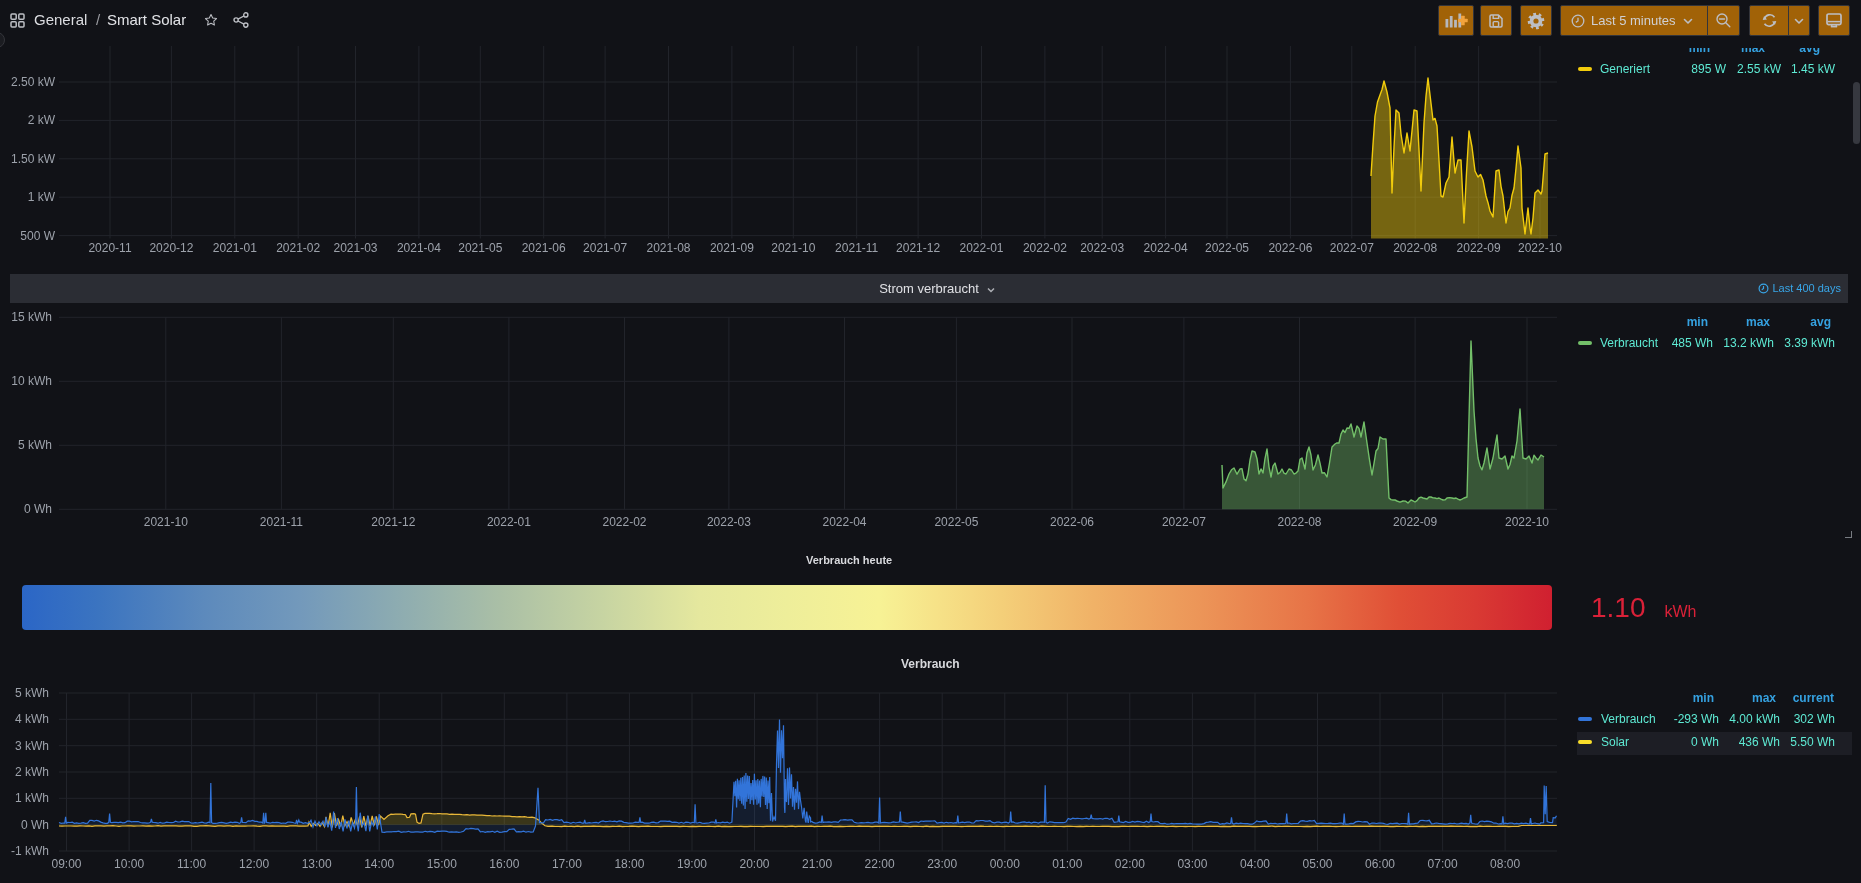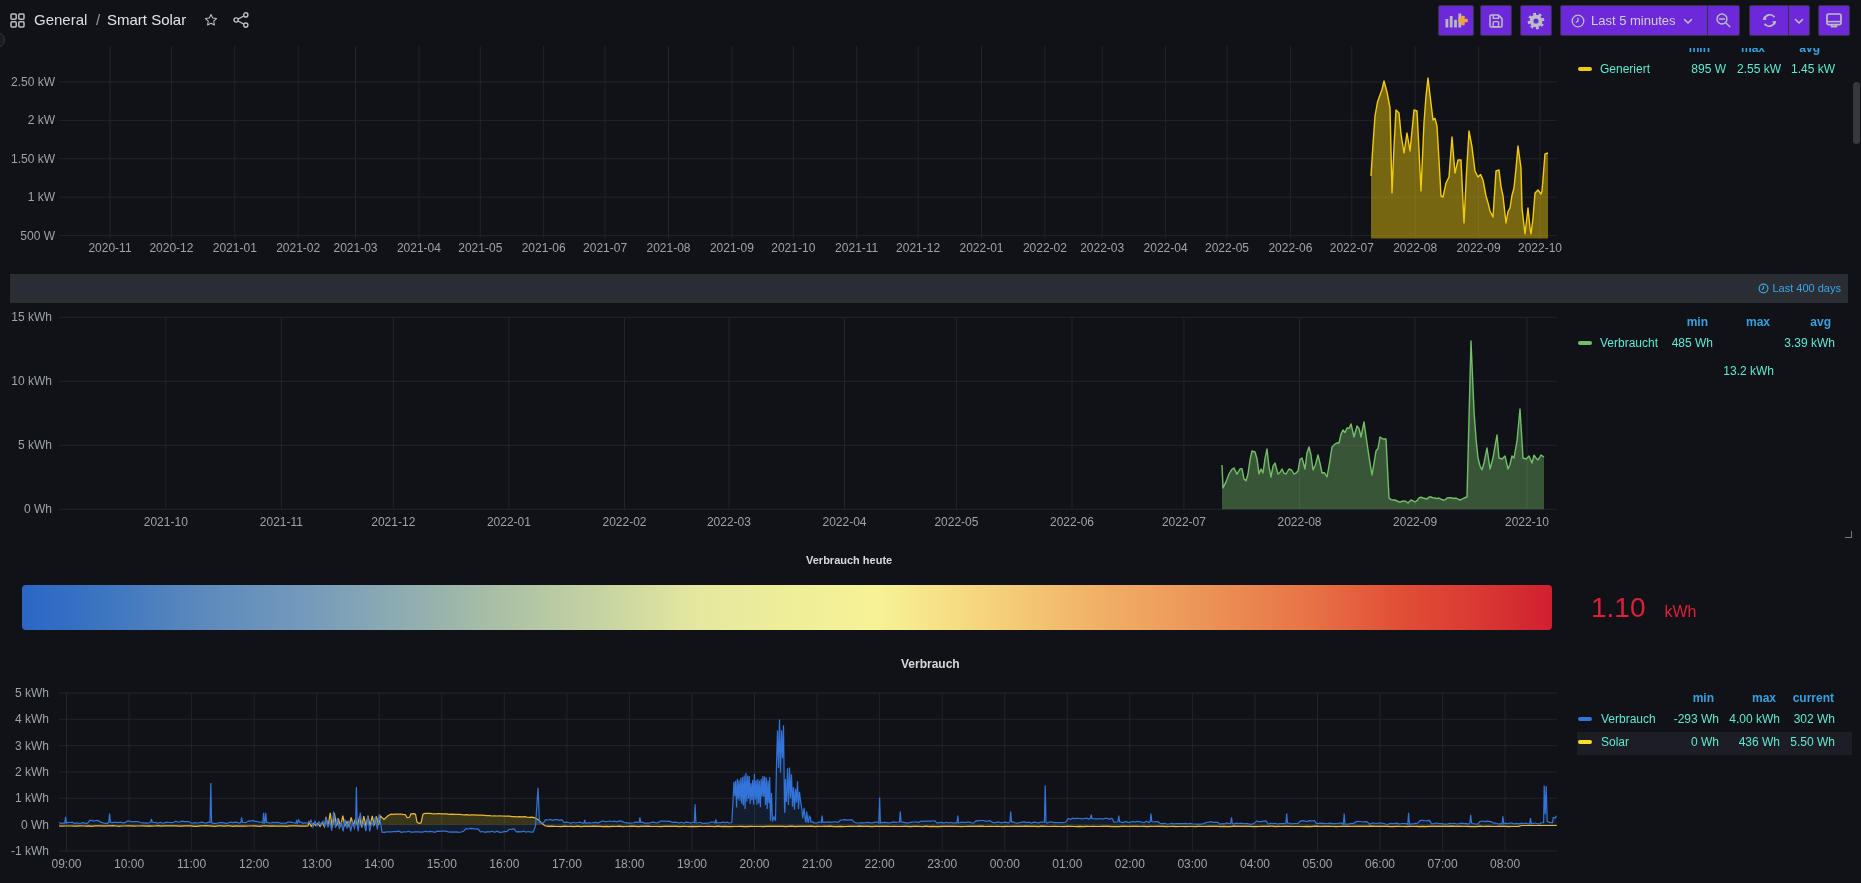--- a/index.html
+++ b/index.html
@@ -1,21 +1,21 @@
 <!DOCTYPE html>
 <html><head><meta charset="utf-8"><style>
 *{margin:0;padding:0;box-sizing:border-box}
 html,body{width:1861px;height:883px;background:#111217;overflow:hidden;
 font-family:"Liberation Sans",sans-serif;color:#ccccdc;position:relative}
 .abs{position:absolute}
 .hdr{font-size:12px;font-weight:bold;color:#35a1e0}
 .lg{font-size:12px;color:#5eead4;white-space:nowrap}
 .sw{width:14px;height:4px;border-radius:2px;position:absolute}
 .btn{position:absolute;top:5px;height:31px;border:1px solid #33343a;
-border-radius:2px;background:#6d28d9;display:flex;align-items:center;
+border-radius:2px;background:#a16207;display:flex;align-items:center;
 justify-content:center}
 svg.ic{display:block}
 </style></head><body>
 <svg class="abs ic" style="left:10px;top:13px" width="15" height="15" viewBox="0 0 15 15">
 <g fill="none" stroke="#bcbec4" stroke-width="1.5">
 <rect x="1" y="1" width="5.2" height="5.2" rx="1"></rect>
 <rect x="8.8" y="1" width="5.2" height="5.2" rx="1"></rect>
 <rect x="1" y="8.8" width="5.2" height="5.2" rx="1"></rect>
 <rect x="8.8" y="8.8" width="5.2" height="5.2" rx="1"></rect>
 </g>
@@ -263,20 +263,23 @@
 <text x="1317.5" y="868.0" text-anchor="middle" font-size="12" fill="#9da2ab">05:00</text>
 <text x="1380.0" y="868.0" text-anchor="middle" font-size="12" fill="#9da2ab">06:00</text>
 <text x="1442.6" y="868.0" text-anchor="middle" font-size="12" fill="#9da2ab">07:00</text>
 <text x="1505.1" y="868.0" text-anchor="middle" font-size="12" fill="#9da2ab">08:00</text>
 <path d="M59.0 826.0 L62.0 826.1 L65.0 826.0 L68.0 826.0 L71.0 826.0 L74.0 826.1 L77.0 826.2 L80.0 825.9 L83.0 826.0 L86.0 826.2 L89.0 825.8 L92.0 826.3 L95.0 825.9 L98.0 825.9 L101.0 825.8 L104.0 826.1 L107.0 825.9 L110.0 825.8 L113.0 825.7 L116.0 826.0 L119.0 826.3 L122.0 826.0 L125.0 826.0 L128.0 825.8 L131.0 825.8 L134.0 826.1 L137.0 826.0 L140.0 826.0 L143.0 825.9 L146.0 826.1 L149.0 825.9 L152.0 826.2 L155.0 826.0 L158.0 825.7 L161.0 826.1 L164.0 825.9 L167.0 825.9 L170.0 825.8 L173.0 825.8 L176.0 825.8 L179.0 826.1 L182.0 826.1 L185.0 825.9 L188.0 825.9 L191.0 825.8 L194.0 826.3 L197.0 826.3 L200.0 825.9 L203.0 825.8 L206.0 825.7 L209.0 825.9 L212.0 826.1 L215.0 826.3 L218.0 825.9 L221.0 825.8 L224.0 826.1 L227.0 825.9 L230.0 825.8 L233.0 826.3 L236.0 825.8 L239.0 826.1 L242.0 826.1 L245.0 826.2 L248.0 826.0 L251.0 826.0 L254.0 825.8 L257.0 826.2 L260.0 826.3 L263.0 825.8 L266.0 825.9 L269.0 826.2 L272.0 825.8 L275.0 826.2 L278.0 826.0 L281.0 826.2 L284.0 826.2 L287.0 826.3 L290.0 825.8 L293.0 825.8 L296.0 825.9 L299.0 826.2 L302.0 826.1 L305.0 826.1 L308.0 826.0 L309.0 822.0 L311.2 826.3 L313.4 823.3 L315.6 825.5 L317.8 823.5 L320.0 826.4 L322.2 822.5 L324.4 826.6 L326.0 816.8 L328.1 826.4 L330.2 812.9 L332.3 827.5 L334.4 813.1 L336.5 826.0 L338.6 819.5 L340.7 826.4 L342.8 815.7 L344.9 825.7 L347.0 821.6 L349.1 826.3 L351.2 817.5 L353.3 825.1 L355.4 819.4 L357.5 825.5 L359.6 816.5 L361.7 827.3 L363.8 816.2 L365.9 826.2 L368.0 815.8 L370.1 825.8 L372.2 816.0 L374.3 825.3 L376.4 816.3 L378.5 825.1 L380.6 816.1 L384.0 819.4 L388.0 815.7 L391.0 814.2 L393.0 814.3 L395.5 814.2 L398.0 814.1 L400.5 814.0 L403.0 814.4 L405.5 814.7 L407.0 817.6 L409.5 817.3 L411.0 813.9 L414.0 813.6 L415.5 814.2 L417.0 822.1 L419.0 823.4 L421.0 822.9 L423.0 814.2 L425.0 813.4 L427.0 813.4 L429.5 813.3 L432.0 813.7 L434.5 813.8 L437.0 813.7 L439.5 813.5 L442.0 813.9 L444.5 813.8 L447.0 813.9 L449.5 814.3 L452.0 814.1 L454.5 814.4 L457.0 814.3 L459.5 814.4 L462.0 814.7 L464.5 814.9 L467.0 814.6 L469.5 815.1 L472.0 814.8 L474.5 814.9 L477.0 815.1 L479.5 815.0 L482.0 815.1 L484.5 815.3 L487.0 815.6 L489.5 815.5 L492.0 816.0 L494.5 815.8 L497.0 816.0 L499.5 815.9 L502.0 816.0 L504.5 816.2 L507.0 816.1 L509.5 816.2 L512.0 816.7 L514.5 816.7 L517.0 816.9 L519.5 816.6 L522.0 816.8 L524.5 816.7 L527.0 817.2 L529.5 817.4 L532.0 817.1 L535.0 817.9 L539.0 820.2 L542.0 823.4 L545.0 825.8 L548.0 826.3 L552.0 826.2 L555.2 826.5 L558.4 826.5 L561.6 826.6 L564.8 826.2 L568.0 826.5 L571.2 826.4 L574.4 826.6 L577.6 826.2 L580.8 826.6 L584.0 826.4 L587.2 826.3 L590.4 826.3 L593.6 826.2 L596.8 826.4 L600.0 826.3 L603.2 826.6 L606.4 826.4 L609.6 826.6 L612.8 826.4 L616.0 826.5 L619.2 826.2 L622.4 826.6 L625.6 826.5 L628.8 826.4 L632.0 826.2 L635.2 826.3 L638.4 826.6 L641.6 826.3 L644.8 826.4 L648.0 826.2 L651.2 826.5 L654.4 826.5 L657.6 826.5 L660.8 826.6 L664.0 826.3 L667.2 826.4 L670.4 826.3 L673.6 826.4 L676.8 826.4 L680.0 826.6 L683.2 826.3 L686.4 826.5 L689.6 826.6 L692.8 826.4 L696.0 826.6 L699.2 826.3 L702.4 826.5 L705.6 826.5 L708.8 826.3 L712.0 826.5 L715.2 826.6 L718.4 826.2 L721.6 826.6 L724.8 826.3 L728.0 826.6 L731.2 826.6 L734.4 826.5 L737.6 826.5 L740.8 826.3 L744.0 826.6 L747.2 826.6 L750.4 826.3 L753.6 826.5 L756.8 826.5 L760.0 826.5 L763.2 826.6 L766.4 826.3 L769.6 826.4 L772.8 826.3 L776.0 826.4 L779.2 826.3 L782.4 826.4 L785.6 826.6 L788.8 826.4 L792.0 826.2 L795.2 826.6 L798.4 826.3 L801.6 826.3 L804.8 826.4 L808.0 826.4 L811.2 826.2 L814.4 826.6 L817.6 826.4 L820.8 826.5 L824.0 826.3 L827.2 826.4 L830.4 826.2 L833.6 826.6 L836.8 826.6 L840.0 826.4 L843.2 826.6 L846.4 826.5 L849.6 826.4 L852.8 826.4 L856.0 826.5 L859.2 826.2 L862.4 826.4 L865.6 826.4 L868.8 826.4 L872.0 826.6 L875.2 826.3 L878.4 826.3 L881.6 826.3 L884.8 826.3 L888.0 826.3 L891.2 826.5 L894.4 826.4 L897.6 826.5 L900.8 826.5 L904.0 826.4 L907.2 826.4 L910.4 826.6 L913.6 826.4 L916.8 826.3 L920.0 826.5 L923.2 826.6 L926.4 826.2 L929.6 826.6 L932.8 826.3 L936.0 826.6 L939.2 826.6 L942.4 826.3 L945.6 826.3 L948.8 826.4 L952.0 826.4 L955.2 826.4 L958.4 826.5 L961.6 826.6 L964.8 826.5 L968.0 826.3 L971.2 826.3 L974.4 826.3 L977.6 826.3 L980.8 826.2 L984.0 826.4 L987.2 826.5 L990.4 826.4 L993.6 826.5 L996.8 826.3 L1000.0 826.5 L1003.2 826.6 L1006.4 826.3 L1009.6 826.5 L1012.8 826.3 L1016.0 826.4 L1019.2 826.3 L1022.4 826.3 L1025.6 826.2 L1028.8 826.3 L1032.0 826.4 L1035.2 826.4 L1038.4 826.6 L1041.6 826.2 L1044.8 826.3 L1048.0 826.5 L1051.2 826.5 L1054.4 826.3 L1057.6 826.5 L1060.8 826.5 L1064.0 826.6 L1067.2 826.3 L1070.4 826.4 L1073.6 826.5 L1076.8 826.6 L1080.0 826.4 L1083.2 826.6 L1086.4 826.3 L1089.6 826.5 L1092.8 826.4 L1096.0 826.5 L1099.2 826.5 L1102.4 826.3 L1105.6 826.3 L1108.8 826.4 L1112.0 826.6 L1115.2 826.6 L1118.4 826.6 L1121.6 826.4 L1124.8 826.3 L1128.0 826.5 L1131.2 826.3 L1134.4 826.4 L1137.6 826.4 L1140.8 826.5 L1144.0 826.3 L1147.2 826.6 L1150.4 826.4 L1153.6 826.5 L1156.8 826.3 L1160.0 826.4 L1163.2 826.3 L1166.4 826.6 L1169.6 826.5 L1172.8 826.4 L1176.0 826.6 L1179.2 826.5 L1182.4 826.5 L1185.6 826.6 L1188.8 826.5 L1192.0 826.5 L1195.2 826.6 L1198.4 826.3 L1201.6 826.5 L1204.8 826.5 L1208.0 826.3 L1211.2 826.4 L1214.4 826.3 L1217.6 826.3 L1220.8 826.6 L1224.0 826.3 L1227.2 826.6 L1230.4 826.6 L1233.6 826.2 L1236.8 826.3 L1240.0 826.4 L1243.2 826.4 L1246.4 826.3 L1249.6 826.4 L1252.8 826.6 L1256.0 826.6 L1259.2 826.5 L1262.4 826.3 L1265.6 826.4 L1268.8 826.3 L1272.0 826.2 L1275.2 826.6 L1278.4 826.3 L1281.6 826.5 L1284.8 826.4 L1288.0 826.4 L1291.2 826.5 L1294.4 826.5 L1297.6 826.5 L1300.8 826.5 L1304.0 826.6 L1307.2 826.4 L1310.4 826.6 L1313.6 826.4 L1316.8 826.2 L1320.0 826.5 L1323.2 826.3 L1326.4 826.3 L1329.6 826.3 L1332.8 826.5 L1336.0 826.6 L1339.2 826.5 L1342.4 826.4 L1345.6 826.3 L1348.8 826.3 L1352.0 826.5 L1355.2 826.3 L1358.4 826.4 L1361.6 826.3 L1364.8 826.3 L1368.0 826.4 L1371.2 826.2 L1374.4 826.4 L1377.6 826.4 L1380.8 826.4 L1384.0 826.3 L1387.2 826.4 L1390.4 826.6 L1393.6 826.6 L1396.8 826.4 L1400.0 826.5 L1403.2 826.5 L1406.4 826.6 L1409.6 826.4 L1412.8 826.5 L1416.0 826.4 L1419.2 826.6 L1422.4 826.3 L1425.6 826.6 L1428.8 826.3 L1432.0 826.3 L1435.2 826.4 L1438.4 826.4 L1441.6 826.4 L1444.8 826.4 L1448.0 826.3 L1451.2 826.2 L1454.4 826.4 L1457.6 826.3 L1460.8 826.3 L1464.0 826.5 L1467.2 826.4 L1470.4 826.6 L1473.6 826.6 L1476.8 826.6 L1480.0 826.2 L1483.2 826.5 L1486.4 826.3 L1489.6 826.4 L1492.8 826.5 L1496.0 826.5 L1499.2 826.4 L1502.4 826.4 L1505.6 826.4 L1508.8 826.6 L1512.0 826.5 L1515.2 826.5 L1518.4 826.4 L1521.6 825.5 L1524.8 825.5 L1528.0 825.5 L1531.2 825.5 L1534.4 825.5 L1537.6 825.5 L1540.8 825.5 L1544.0 825.5 L1547.2 825.5 L1550.4 825.5 L1553.6 825.5 L1556.8 825.5 L1556.8 824.7 L59.0 824.7 Z" fill="#FADE2A" fill-opacity="0.18"></path>
 <path d="M59.0 822.5 L61.2 823.4 L63.4 823.0 L64.8 823.1 L65.6 816.8 L66.4 823.1 L67.8 822.4 L70.0 822.5 L72.2 822.2 L74.4 823.3 L76.6 822.8 L78.8 823.3 L81.0 823.1 L83.2 822.7 L85.4 823.3 L87.6 823.1 L89.8 820.4 L92.0 820.4 L94.2 821.0 L96.4 820.3 L98.6 820.9 L100.8 822.1 L103.0 822.9 L105.2 823.3 L107.4 823.3 L108.8 822.3 L109.6 813.6 L110.4 822.3 L111.8 822.6 L114.0 822.3 L116.2 822.4 L118.4 822.7 L120.6 822.1 L122.8 822.9 L125.0 822.7 L127.2 821.2 L129.4 821.2 L131.6 821.8 L133.8 821.5 L136.0 821.6 L138.2 821.5 L140.4 822.5 L142.6 822.9 L144.8 822.9 L147.0 823.1 L149.2 823.0 L150.6 822.2 L151.4 818.9 L152.2 822.2 L153.6 822.5 L155.8 822.6 L158.0 823.2 L160.2 822.4 L162.4 823.2 L164.6 822.9 L166.8 822.1 L169.0 822.5 L171.2 822.7 L173.4 822.5 L175.6 821.2 L177.8 822.0 L180.0 821.8 L182.2 821.1 L184.4 821.7 L186.6 821.7 L188.8 821.6 L191.0 823.0 L193.2 823.1 L195.4 822.6 L197.6 823.0 L199.8 822.6 L202.0 822.2 L204.2 822.9 L206.4 823.1 L208.6 822.1 L210.0 822.7 L210.8 783.1 L211.6 822.7 L213.0 823.3 L215.2 823.3 L217.4 823.2 L219.6 822.6 L221.8 822.3 L224.0 822.8 L226.2 823.3 L228.4 822.9 L230.6 822.1 L232.8 822.7 L235.0 822.1 L237.2 822.3 L239.4 823.4 L240.8 822.4 L241.6 817.3 L242.4 822.4 L243.8 822.5 L246.0 822.7 L248.2 820.9 L250.4 821.1 L252.6 820.5 L254.8 821.3 L257.0 821.4 L259.2 822.2 L261.4 822.2 L262.8 823.0 L263.6 812.9 L264.4 823.0 L265.0 822.5 L265.8 812.9 L266.6 822.5 L268.0 822.6 L270.2 823.2 L272.4 822.4 L274.6 822.7 L276.8 822.4 L279.0 822.7 L281.2 823.4 L283.4 823.0 L285.6 823.4 L287.8 822.2 L290.0 822.2 L292.2 822.3 L294.4 823.0 L295.8 823.3 L296.6 820.0 L297.4 823.3 L298.0 822.2 L298.8 820.0 L299.6 822.2 L301.0 822.1 L303.2 823.3 L305.4 822.7 L307.6 823.3 L309.8 822.4 L311.0 820.2 L313.0 827.0 L315.0 821.1 L317.0 825.9 L319.0 821.8 L321.0 825.0 L323.0 821.3 L325.0 826.8 L326.0 817.0 L327.9 827.4 L329.8 821.0 L331.7 830.7 L333.6 811.6 L335.5 828.0 L337.4 818.2 L339.3 829.0 L341.2 821.9 L343.1 831.4 L345.0 819.4 L346.9 828.5 L348.8 820.7 L350.7 831.4 L352.6 822.5 L354.5 828.1 L355.6 822.1 L356.4 787.0 L357.2 824.7 L358.3 831.3 L360.2 812.7 L362.1 826.3 L364.0 822.5 L365.9 831.2 L367.8 815.5 L369.7 831.4 L371.6 821.8 L373.5 825.7 L375.4 816.6 L377.3 829.4 L379.2 814.1 L381.1 826.7 L382.0 832.2 L384.4 832.3 L386.8 831.9 L389.2 831.9 L391.6 831.9 L394.0 831.5 L396.4 831.6 L398.8 831.2 L401.2 832.3 L403.6 831.9 L406.0 832.0 L408.4 831.3 L410.8 832.1 L413.2 832.2 L415.6 831.9 L418.0 831.9 L420.4 832.1 L422.8 832.1 L425.2 831.3 L427.6 831.9 L430.0 831.3 L432.4 831.7 L434.8 832.4 L437.2 831.2 L439.6 831.4 L442.0 831.2 L444.4 831.2 L446.8 831.4 L449.2 832.2 L451.6 831.8 L454.0 832.2 L456.4 831.9 L458.8 832.4 L461.2 832.0 L463.6 831.2 L466.0 828.6 L468.4 829.0 L470.8 828.4 L473.2 828.7 L475.6 829.1 L478.0 828.8 L480.4 831.8 L482.8 831.5 L485.2 832.4 L487.6 831.7 L490.0 831.8 L492.4 831.3 L494.8 832.3 L497.2 831.2 L499.6 832.4 L502.0 832.2 L504.4 831.7 L506.8 831.6 L509.2 829.3 L511.6 829.2 L514.0 828.8 L516.4 831.9 L518.8 831.7 L521.2 831.8 L523.6 831.2 L526.0 832.2 L528.4 831.5 L530.8 832.2 L533.2 831.9 L535.5 826.0 L538.0 787.8 L539.5 822.6 L541.0 822.5 L543.3 823.0 L545.6 819.7 L547.9 820.0 L550.2 819.4 L552.5 820.3 L554.8 819.5 L557.1 819.6 L559.4 820.3 L561.7 819.7 L564.0 822.6 L566.3 822.1 L568.6 822.5 L570.9 823.4 L573.2 822.3 L575.5 823.0 L577.8 822.5 L580.1 822.1 L582.4 823.2 L583.9 823.2 L584.7 820.0 L585.5 823.2 L587.0 823.2 L589.3 822.7 L591.6 823.0 L593.9 822.6 L596.2 822.4 L598.5 823.1 L600.8 821.5 L603.1 820.9 L605.4 821.7 L607.7 821.5 L610.0 821.0 L612.3 821.5 L614.6 821.2 L616.9 821.8 L619.2 820.9 L621.5 821.2 L623.8 822.3 L626.1 822.6 L628.4 823.2 L630.7 823.2 L633.0 823.0 L635.3 822.2 L637.6 822.3 L639.1 822.3 L639.9 817.3 L640.7 822.3 L642.2 822.2 L644.5 823.1 L646.8 823.1 L649.1 823.2 L651.4 822.4 L653.7 822.2 L656.0 822.8 L658.3 822.6 L660.6 821.1 L662.9 821.0 L665.2 821.1 L667.5 821.3 L669.8 821.1 L672.1 822.3 L674.4 822.2 L676.7 822.3 L679.0 823.0 L681.3 822.3 L683.6 823.2 L685.9 822.2 L688.2 822.3 L690.5 823.1 L692.8 822.3 L694.3 822.8 L695.1 804.2 L695.9 822.8 L697.4 823.0 L699.7 822.3 L702.0 823.1 L704.3 823.4 L706.6 823.1 L708.9 823.0 L711.2 822.2 L713.5 822.1 L715.0 823.0 L715.8 819.4 L716.6 823.0 L718.1 822.5 L720.4 822.9 L722.7 822.1 L725.0 822.7 L727.3 822.1 L729.6 823.2 L731.9 822.1 L734.0 781.8 L734.9 796.2 L735.7 780.7 L736.6 807.5 L737.4 778.7 L738.3 799.3 L739.1 780.2 L740.0 800.9 L740.8 777.8 L741.7 803.8 L742.5 777.1 L743.4 805.5 L744.2 775.5 L745.1 808.9 L745.9 772.9 L746.8 801.8 L747.6 775.4 L748.5 799.1 L749.3 775.9 L750.2 804.1 L751.0 783.1 L751.9 800.2 L752.7 780.0 L753.6 804.8 L754.4 773.8 L755.3 799.4 L756.1 780.3 L757.0 804.8 L757.8 779.0 L758.7 803.6 L759.5 780.4 L760.4 807.2 L761.2 778.9 L762.1 796.5 L762.9 775.9 L763.8 797.0 L764.6 776.6 L765.5 804.9 L766.3 777.4 L767.2 808.9 L768.0 780.5 L768.9 803.2 L769.7 777.0 L770.5 820.8 L771.5 793.1 L772.5 821.5 L774.0 816.8 L775.5 820.8 L776.5 763.5 L777.5 730.5 L778.5 768.0 L779.5 719.4 L780.5 772.8 L781.5 730.3 L782.5 758.3 L783.5 725.2 L784.5 807.5 L784.9 812.9 L785.5 779.0 L785.6 793.1 L786.5 802.1 L787.5 768.3 L788.5 804.9 L789.5 767.4 L790.5 798.4 L791.5 774.2 L792.5 806.7 L793.5 787.0 L794.5 809.8 L795.5 788.9 L796.5 802.7 L797.5 781.4 L798.5 809.1 L799.5 791.8 L800.5 800.3 L801.5 806.8 L802.8 818.4 L804.1 807.9 L805.4 820.8 L806.0 822.6 L806.7 811.5 L808.0 822.0 L808.3 822.9 L809.3 816.1 L810.6 818.0 L810.6 821.9 L811.9 821.4 L812.9 822.4 L815.2 823.1 L817.5 822.8 L819.8 822.0 L821.3 822.5 L822.1 815.5 L822.9 822.5 L824.4 822.1 L826.7 822.2 L829.0 821.8 L831.3 822.3 L833.6 821.9 L835.9 821.9 L838.2 822.3 L840.5 820.0 L842.8 819.9 L845.1 819.7 L847.4 820.2 L849.7 819.8 L852.0 819.9 L854.3 822.3 L856.6 822.8 L858.9 823.0 L861.2 822.7 L863.5 822.8 L865.8 822.7 L868.1 822.4 L870.4 822.9 L872.7 822.8 L875.0 822.2 L877.3 822.2 L878.8 823.0 L879.6 797.6 L880.4 823.0 L881.9 822.6 L884.2 822.4 L886.5 822.6 L888.8 822.8 L891.1 822.6 L893.4 821.9 L895.7 822.4 L898.0 822.2 L899.5 822.0 L900.3 811.5 L901.1 822.0 L902.6 822.1 L904.9 822.6 L907.2 823.1 L909.5 822.7 L911.8 822.1 L914.1 822.0 L916.4 821.9 L918.7 822.6 L921.0 821.0 L923.3 821.3 L925.6 821.1 L927.9 821.2 L930.2 821.1 L932.5 821.0 L934.8 820.9 L937.1 823.1 L939.4 822.6 L941.7 822.4 L944.0 823.1 L946.3 822.3 L948.6 822.9 L950.9 822.5 L953.2 823.1 L955.5 822.6 L957.0 822.8 L957.8 815.5 L958.6 822.8 L960.1 822.7 L962.4 822.1 L964.7 822.6 L967.0 822.1 L969.3 822.0 L971.6 822.8 L973.9 823.0 L976.2 820.7 L978.5 820.9 L980.8 820.5 L983.1 820.5 L985.4 821.1 L987.7 821.1 L990.0 820.6 L992.3 822.4 L994.6 822.8 L996.9 822.2 L999.2 822.1 L1001.5 822.9 L1003.8 822.3 L1006.1 822.1 L1008.4 823.0 L1009.9 822.0 L1010.7 811.5 L1011.5 822.0 L1013.0 821.9 L1015.3 823.0 L1017.6 823.1 L1019.9 822.7 L1022.2 822.2 L1024.5 821.9 L1026.8 822.6 L1029.1 822.2 L1031.4 823.0 L1033.7 822.2 L1036.0 822.3 L1038.3 823.0 L1040.6 822.1 L1042.9 822.0 L1044.4 822.3 L1045.2 785.2 L1046.0 822.3 L1047.5 823.0 L1049.8 821.8 L1052.1 822.1 L1054.4 822.7 L1056.7 822.6 L1059.0 822.6 L1061.3 822.5 L1063.6 822.7 L1065.9 822.0 L1068.2 818.4 L1070.5 819.3 L1072.8 818.2 L1075.1 818.6 L1077.4 818.3 L1079.7 818.5 L1082.0 818.9 L1084.3 818.5 L1086.6 818.2 L1088.9 819.1 L1090.4 818.4 L1091.2 814.7 L1092.0 818.4 L1093.5 818.7 L1095.8 818.8 L1098.1 818.9 L1100.4 818.5 L1102.7 819.1 L1105.0 818.3 L1107.3 818.3 L1109.6 819.3 L1111.9 818.3 L1114.2 822.3 L1116.5 822.0 L1118.0 821.8 L1118.8 815.5 L1119.6 821.8 L1121.1 822.1 L1123.4 822.6 L1125.7 821.5 L1128.0 822.4 L1130.3 822.3 L1132.6 821.5 L1134.9 822.1 L1137.2 821.4 L1139.5 821.7 L1141.8 822.2 L1144.1 822.6 L1146.4 821.3 L1148.7 822.5 L1150.2 821.6 L1151.0 813.6 L1151.8 821.6 L1153.3 822.0 L1155.6 821.6 L1157.9 821.7 L1160.2 823.5 L1162.5 823.7 L1164.8 823.3 L1167.1 824.2 L1169.4 824.0 L1171.7 823.4 L1174.0 823.9 L1176.3 823.5 L1178.6 823.7 L1180.9 823.6 L1183.2 823.7 L1185.5 823.3 L1187.8 823.9 L1190.1 823.4 L1192.4 823.9 L1194.7 824.0 L1197.0 824.1 L1199.3 824.1 L1201.6 824.1 L1203.9 823.6 L1206.2 822.4 L1208.5 822.1 L1210.8 821.6 L1213.1 822.3 L1215.4 822.4 L1217.7 822.4 L1220.0 824.3 L1222.3 823.6 L1224.6 823.9 L1226.9 823.0 L1229.2 823.6 L1230.7 823.4 L1231.5 817.3 L1232.3 823.4 L1233.8 824.1 L1236.1 823.2 L1238.4 823.7 L1240.7 823.2 L1243.0 823.5 L1245.3 823.7 L1247.6 823.7 L1249.9 824.1 L1252.2 824.2 L1254.5 823.1 L1256.8 820.9 L1259.1 821.7 L1261.4 821.7 L1263.7 821.2 L1266.0 820.8 L1268.3 824.1 L1270.6 823.3 L1272.9 823.5 L1275.2 823.3 L1277.5 824.0 L1279.8 823.6 L1282.1 823.7 L1284.4 823.7 L1285.9 823.2 L1286.7 813.6 L1287.5 823.2 L1289.0 823.0 L1291.3 823.9 L1293.6 823.5 L1295.9 823.5 L1298.2 823.3 L1300.5 821.1 L1302.8 820.6 L1305.1 821.1 L1307.4 821.3 L1309.7 820.7 L1312.0 821.0 L1314.3 820.5 L1316.6 823.7 L1318.9 823.4 L1321.2 823.1 L1323.5 823.3 L1325.8 823.5 L1328.1 823.4 L1330.4 823.1 L1332.7 823.7 L1335.0 823.6 L1337.3 823.5 L1339.6 823.1 L1341.9 823.2 L1343.4 824.2 L1344.2 813.6 L1345.0 824.2 L1346.5 824.1 L1348.8 823.9 L1351.1 823.3 L1353.4 823.6 L1355.7 821.9 L1358.0 821.3 L1360.3 821.5 L1362.6 822.0 L1364.9 821.6 L1367.2 821.8 L1369.5 824.2 L1371.8 823.0 L1374.1 823.2 L1376.4 823.5 L1378.7 823.1 L1381.0 823.0 L1383.3 823.4 L1385.6 824.0 L1387.9 824.3 L1390.2 823.3 L1392.5 823.7 L1394.8 823.4 L1397.1 823.1 L1399.4 824.1 L1401.7 823.5 L1404.0 823.5 L1406.3 823.7 L1407.8 824.2 L1408.6 812.9 L1409.4 824.2 L1410.9 823.8 L1413.2 823.9 L1415.5 823.4 L1417.8 823.2 L1420.1 820.5 L1422.4 820.3 L1424.7 820.7 L1427.0 820.9 L1429.3 820.3 L1431.6 823.8 L1433.9 823.6 L1436.2 823.0 L1438.5 823.4 L1440.8 823.6 L1443.1 823.8 L1445.4 824.1 L1447.7 823.8 L1450.0 823.3 L1452.3 823.5 L1454.6 823.3 L1456.9 824.0 L1459.2 823.6 L1461.5 823.1 L1463.8 823.7 L1466.1 823.4 L1468.4 824.1 L1469.9 823.0 L1470.7 814.7 L1471.5 823.0 L1473.0 823.5 L1475.3 824.0 L1477.6 824.1 L1479.9 821.5 L1482.2 821.0 L1484.5 821.6 L1486.8 821.2 L1489.1 821.3 L1491.4 821.8 L1493.7 823.2 L1496.0 823.0 L1498.3 824.0 L1500.6 823.6 L1502.1 823.8 L1502.9 816.3 L1503.7 823.8 L1505.2 823.1 L1507.5 823.6 L1509.8 823.1 L1512.1 823.2 L1514.4 823.9 L1516.7 823.3 L1519.0 823.8 L1521.3 823.1 L1523.6 823.6 L1525.9 823.2 L1528.2 823.9 L1529.7 823.9 L1530.5 818.1 L1531.3 823.9 L1532.8 823.5 L1535.1 823.0 L1537.4 823.7 L1539.7 824.1 L1540.8 822.9 L1543.6 822.6 L1544.2 785.5 L1545.2 814.2 L1546.2 786.0 L1547.2 821.5 L1549.5 822.3 L1552.5 822.6 L1553.2 817.6 L1555.3 817.9 L1556.5 815.7 L1556.5 824.7 L59.0 824.7 Z" fill="#3274D9" fill-opacity="0.12"></path>
 <path d="M59.0 826.0 L62.0 826.1 L65.0 826.0 L68.0 826.0 L71.0 826.0 L74.0 826.1 L77.0 826.2 L80.0 825.9 L83.0 826.0 L86.0 826.2 L89.0 825.8 L92.0 826.3 L95.0 825.9 L98.0 825.9 L101.0 825.8 L104.0 826.1 L107.0 825.9 L110.0 825.8 L113.0 825.7 L116.0 826.0 L119.0 826.3 L122.0 826.0 L125.0 826.0 L128.0 825.8 L131.0 825.8 L134.0 826.1 L137.0 826.0 L140.0 826.0 L143.0 825.9 L146.0 826.1 L149.0 825.9 L152.0 826.2 L155.0 826.0 L158.0 825.7 L161.0 826.1 L164.0 825.9 L167.0 825.9 L170.0 825.8 L173.0 825.8 L176.0 825.8 L179.0 826.1 L182.0 826.1 L185.0 825.9 L188.0 825.9 L191.0 825.8 L194.0 826.3 L197.0 826.3 L200.0 825.9 L203.0 825.8 L206.0 825.7 L209.0 825.9 L212.0 826.1 L215.0 826.3 L218.0 825.9 L221.0 825.8 L224.0 826.1 L227.0 825.9 L230.0 825.8 L233.0 826.3 L236.0 825.8 L239.0 826.1 L242.0 826.1 L245.0 826.2 L248.0 826.0 L251.0 826.0 L254.0 825.8 L257.0 826.2 L260.0 826.3 L263.0 825.8 L266.0 825.9 L269.0 826.2 L272.0 825.8 L275.0 826.2 L278.0 826.0 L281.0 826.2 L284.0 826.2 L287.0 826.3 L290.0 825.8 L293.0 825.8 L296.0 825.9 L299.0 826.2 L302.0 826.1 L305.0 826.1 L308.0 826.0 L309.0 822.0 L311.2 826.3 L313.4 823.3 L315.6 825.5 L317.8 823.5 L320.0 826.4 L322.2 822.5 L324.4 826.6 L326.0 816.8 L328.1 826.4 L330.2 812.9 L332.3 827.5 L334.4 813.1 L336.5 826.0 L338.6 819.5 L340.7 826.4 L342.8 815.7 L344.9 825.7 L347.0 821.6 L349.1 826.3 L351.2 817.5 L353.3 825.1 L355.4 819.4 L357.5 825.5 L359.6 816.5 L361.7 827.3 L363.8 816.2 L365.9 826.2 L368.0 815.8 L370.1 825.8 L372.2 816.0 L374.3 825.3 L376.4 816.3 L378.5 825.1 L380.6 816.1 L384.0 819.4 L388.0 815.7 L391.0 814.2 L393.0 814.3 L395.5 814.2 L398.0 814.1 L400.5 814.0 L403.0 814.4 L405.5 814.7 L407.0 817.6 L409.5 817.3 L411.0 813.9 L414.0 813.6 L415.5 814.2 L417.0 822.1 L419.0 823.4 L421.0 822.9 L423.0 814.2 L425.0 813.4 L427.0 813.4 L429.5 813.3 L432.0 813.7 L434.5 813.8 L437.0 813.7 L439.5 813.5 L442.0 813.9 L444.5 813.8 L447.0 813.9 L449.5 814.3 L452.0 814.1 L454.5 814.4 L457.0 814.3 L459.5 814.4 L462.0 814.7 L464.5 814.9 L467.0 814.6 L469.5 815.1 L472.0 814.8 L474.5 814.9 L477.0 815.1 L479.5 815.0 L482.0 815.1 L484.5 815.3 L487.0 815.6 L489.5 815.5 L492.0 816.0 L494.5 815.8 L497.0 816.0 L499.5 815.9 L502.0 816.0 L504.5 816.2 L507.0 816.1 L509.5 816.2 L512.0 816.7 L514.5 816.7 L517.0 816.9 L519.5 816.6 L522.0 816.8 L524.5 816.7 L527.0 817.2 L529.5 817.4 L532.0 817.1 L535.0 817.9 L539.0 820.2 L542.0 823.4 L545.0 825.8 L548.0 826.3 L552.0 826.2 L555.2 826.5 L558.4 826.5 L561.6 826.6 L564.8 826.2 L568.0 826.5 L571.2 826.4 L574.4 826.6 L577.6 826.2 L580.8 826.6 L584.0 826.4 L587.2 826.3 L590.4 826.3 L593.6 826.2 L596.8 826.4 L600.0 826.3 L603.2 826.6 L606.4 826.4 L609.6 826.6 L612.8 826.4 L616.0 826.5 L619.2 826.2 L622.4 826.6 L625.6 826.5 L628.8 826.4 L632.0 826.2 L635.2 826.3 L638.4 826.6 L641.6 826.3 L644.8 826.4 L648.0 826.2 L651.2 826.5 L654.4 826.5 L657.6 826.5 L660.8 826.6 L664.0 826.3 L667.2 826.4 L670.4 826.3 L673.6 826.4 L676.8 826.4 L680.0 826.6 L683.2 826.3 L686.4 826.5 L689.6 826.6 L692.8 826.4 L696.0 826.6 L699.2 826.3 L702.4 826.5 L705.6 826.5 L708.8 826.3 L712.0 826.5 L715.2 826.6 L718.4 826.2 L721.6 826.6 L724.8 826.3 L728.0 826.6 L731.2 826.6 L734.4 826.5 L737.6 826.5 L740.8 826.3 L744.0 826.6 L747.2 826.6 L750.4 826.3 L753.6 826.5 L756.8 826.5 L760.0 826.5 L763.2 826.6 L766.4 826.3 L769.6 826.4 L772.8 826.3 L776.0 826.4 L779.2 826.3 L782.4 826.4 L785.6 826.6 L788.8 826.4 L792.0 826.2 L795.2 826.6 L798.4 826.3 L801.6 826.3 L804.8 826.4 L808.0 826.4 L811.2 826.2 L814.4 826.6 L817.6 826.4 L820.8 826.5 L824.0 826.3 L827.2 826.4 L830.4 826.2 L833.6 826.6 L836.8 826.6 L840.0 826.4 L843.2 826.6 L846.4 826.5 L849.6 826.4 L852.8 826.4 L856.0 826.5 L859.2 826.2 L862.4 826.4 L865.6 826.4 L868.8 826.4 L872.0 826.6 L875.2 826.3 L878.4 826.3 L881.6 826.3 L884.8 826.3 L888.0 826.3 L891.2 826.5 L894.4 826.4 L897.6 826.5 L900.8 826.5 L904.0 826.4 L907.2 826.4 L910.4 826.6 L913.6 826.4 L916.8 826.3 L920.0 826.5 L923.2 826.6 L926.4 826.2 L929.6 826.6 L932.8 826.3 L936.0 826.6 L939.2 826.6 L942.4 826.3 L945.6 826.3 L948.8 826.4 L952.0 826.4 L955.2 826.4 L958.4 826.5 L961.6 826.6 L964.8 826.5 L968.0 826.3 L971.2 826.3 L974.4 826.3 L977.6 826.3 L980.8 826.2 L984.0 826.4 L987.2 826.5 L990.4 826.4 L993.6 826.5 L996.8 826.3 L1000.0 826.5 L1003.2 826.6 L1006.4 826.3 L1009.6 826.5 L1012.8 826.3 L1016.0 826.4 L1019.2 826.3 L1022.4 826.3 L1025.6 826.2 L1028.8 826.3 L1032.0 826.4 L1035.2 826.4 L1038.4 826.6 L1041.6 826.2 L1044.8 826.3 L1048.0 826.5 L1051.2 826.5 L1054.4 826.3 L1057.6 826.5 L1060.8 826.5 L1064.0 826.6 L1067.2 826.3 L1070.4 826.4 L1073.6 826.5 L1076.8 826.6 L1080.0 826.4 L1083.2 826.6 L1086.4 826.3 L1089.6 826.5 L1092.8 826.4 L1096.0 826.5 L1099.2 826.5 L1102.4 826.3 L1105.6 826.3 L1108.8 826.4 L1112.0 826.6 L1115.2 826.6 L1118.4 826.6 L1121.6 826.4 L1124.8 826.3 L1128.0 826.5 L1131.2 826.3 L1134.4 826.4 L1137.6 826.4 L1140.8 826.5 L1144.0 826.3 L1147.2 826.6 L1150.4 826.4 L1153.6 826.5 L1156.8 826.3 L1160.0 826.4 L1163.2 826.3 L1166.4 826.6 L1169.6 826.5 L1172.8 826.4 L1176.0 826.6 L1179.2 826.5 L1182.4 826.5 L1185.6 826.6 L1188.8 826.5 L1192.0 826.5 L1195.2 826.6 L1198.4 826.3 L1201.6 826.5 L1204.8 826.5 L1208.0 826.3 L1211.2 826.4 L1214.4 826.3 L1217.6 826.3 L1220.8 826.6 L1224.0 826.3 L1227.2 826.6 L1230.4 826.6 L1233.6 826.2 L1236.8 826.3 L1240.0 826.4 L1243.2 826.4 L1246.4 826.3 L1249.6 826.4 L1252.8 826.6 L1256.0 826.6 L1259.2 826.5 L1262.4 826.3 L1265.6 826.4 L1268.8 826.3 L1272.0 826.2 L1275.2 826.6 L1278.4 826.3 L1281.6 826.5 L1284.8 826.4 L1288.0 826.4 L1291.2 826.5 L1294.4 826.5 L1297.6 826.5 L1300.8 826.5 L1304.0 826.6 L1307.2 826.4 L1310.4 826.6 L1313.6 826.4 L1316.8 826.2 L1320.0 826.5 L1323.2 826.3 L1326.4 826.3 L1329.6 826.3 L1332.8 826.5 L1336.0 826.6 L1339.2 826.5 L1342.4 826.4 L1345.6 826.3 L1348.8 826.3 L1352.0 826.5 L1355.2 826.3 L1358.4 826.4 L1361.6 826.3 L1364.8 826.3 L1368.0 826.4 L1371.2 826.2 L1374.4 826.4 L1377.6 826.4 L1380.8 826.4 L1384.0 826.3 L1387.2 826.4 L1390.4 826.6 L1393.6 826.6 L1396.8 826.4 L1400.0 826.5 L1403.2 826.5 L1406.4 826.6 L1409.6 826.4 L1412.8 826.5 L1416.0 826.4 L1419.2 826.6 L1422.4 826.3 L1425.6 826.6 L1428.8 826.3 L1432.0 826.3 L1435.2 826.4 L1438.4 826.4 L1441.6 826.4 L1444.8 826.4 L1448.0 826.3 L1451.2 826.2 L1454.4 826.4 L1457.6 826.3 L1460.8 826.3 L1464.0 826.5 L1467.2 826.4 L1470.4 826.6 L1473.6 826.6 L1476.8 826.6 L1480.0 826.2 L1483.2 826.5 L1486.4 826.3 L1489.6 826.4 L1492.8 826.5 L1496.0 826.5 L1499.2 826.4 L1502.4 826.4 L1505.6 826.4 L1508.8 826.6 L1512.0 826.5 L1515.2 826.5 L1518.4 826.4 L1521.6 825.5 L1524.8 825.5 L1528.0 825.5 L1531.2 825.5 L1534.4 825.5 L1537.6 825.5 L1540.8 825.5 L1544.0 825.5 L1547.2 825.5 L1550.4 825.5 L1553.6 825.5 L1556.8 825.5" fill="none" stroke="#EAB839" stroke-width="1.2"></path>
 <path d="M59.0 822.5 L61.2 823.4 L63.4 823.0 L64.8 823.1 L65.6 816.8 L66.4 823.1 L67.8 822.4 L70.0 822.5 L72.2 822.2 L74.4 823.3 L76.6 822.8 L78.8 823.3 L81.0 823.1 L83.2 822.7 L85.4 823.3 L87.6 823.1 L89.8 820.4 L92.0 820.4 L94.2 821.0 L96.4 820.3 L98.6 820.9 L100.8 822.1 L103.0 822.9 L105.2 823.3 L107.4 823.3 L108.8 822.3 L109.6 813.6 L110.4 822.3 L111.8 822.6 L114.0 822.3 L116.2 822.4 L118.4 822.7 L120.6 822.1 L122.8 822.9 L125.0 822.7 L127.2 821.2 L129.4 821.2 L131.6 821.8 L133.8 821.5 L136.0 821.6 L138.2 821.5 L140.4 822.5 L142.6 822.9 L144.8 822.9 L147.0 823.1 L149.2 823.0 L150.6 822.2 L151.4 818.9 L152.2 822.2 L153.6 822.5 L155.8 822.6 L158.0 823.2 L160.2 822.4 L162.4 823.2 L164.6 822.9 L166.8 822.1 L169.0 822.5 L171.2 822.7 L173.4 822.5 L175.6 821.2 L177.8 822.0 L180.0 821.8 L182.2 821.1 L184.4 821.7 L186.6 821.7 L188.8 821.6 L191.0 823.0 L193.2 823.1 L195.4 822.6 L197.6 823.0 L199.8 822.6 L202.0 822.2 L204.2 822.9 L206.4 823.1 L208.6 822.1 L210.0 822.7 L210.8 783.1 L211.6 822.7 L213.0 823.3 L215.2 823.3 L217.4 823.2 L219.6 822.6 L221.8 822.3 L224.0 822.8 L226.2 823.3 L228.4 822.9 L230.6 822.1 L232.8 822.7 L235.0 822.1 L237.2 822.3 L239.4 823.4 L240.8 822.4 L241.6 817.3 L242.4 822.4 L243.8 822.5 L246.0 822.7 L248.2 820.9 L250.4 821.1 L252.6 820.5 L254.8 821.3 L257.0 821.4 L259.2 822.2 L261.4 822.2 L262.8 823.0 L263.6 812.9 L264.4 823.0 L265.0 822.5 L265.8 812.9 L266.6 822.5 L268.0 822.6 L270.2 823.2 L272.4 822.4 L274.6 822.7 L276.8 822.4 L279.0 822.7 L281.2 823.4 L283.4 823.0 L285.6 823.4 L287.8 822.2 L290.0 822.2 L292.2 822.3 L294.4 823.0 L295.8 823.3 L296.6 820.0 L297.4 823.3 L298.0 822.2 L298.8 820.0 L299.6 822.2 L301.0 822.1 L303.2 823.3 L305.4 822.7 L307.6 823.3 L309.8 822.4 L311.0 820.2 L313.0 827.0 L315.0 821.1 L317.0 825.9 L319.0 821.8 L321.0 825.0 L323.0 821.3 L325.0 826.8 L326.0 817.0 L327.9 827.4 L329.8 821.0 L331.7 830.7 L333.6 811.6 L335.5 828.0 L337.4 818.2 L339.3 829.0 L341.2 821.9 L343.1 831.4 L345.0 819.4 L346.9 828.5 L348.8 820.7 L350.7 831.4 L352.6 822.5 L354.5 828.1 L355.6 822.1 L356.4 787.0 L357.2 824.7 L358.3 831.3 L360.2 812.7 L362.1 826.3 L364.0 822.5 L365.9 831.2 L367.8 815.5 L369.7 831.4 L371.6 821.8 L373.5 825.7 L375.4 816.6 L377.3 829.4 L379.2 814.1 L381.1 826.7 L382.0 832.2 L384.4 832.3 L386.8 831.9 L389.2 831.9 L391.6 831.9 L394.0 831.5 L396.4 831.6 L398.8 831.2 L401.2 832.3 L403.6 831.9 L406.0 832.0 L408.4 831.3 L410.8 832.1 L413.2 832.2 L415.6 831.9 L418.0 831.9 L420.4 832.1 L422.8 832.1 L425.2 831.3 L427.6 831.9 L430.0 831.3 L432.4 831.7 L434.8 832.4 L437.2 831.2 L439.6 831.4 L442.0 831.2 L444.4 831.2 L446.8 831.4 L449.2 832.2 L451.6 831.8 L454.0 832.2 L456.4 831.9 L458.8 832.4 L461.2 832.0 L463.6 831.2 L466.0 828.6 L468.4 829.0 L470.8 828.4 L473.2 828.7 L475.6 829.1 L478.0 828.8 L480.4 831.8 L482.8 831.5 L485.2 832.4 L487.6 831.7 L490.0 831.8 L492.4 831.3 L494.8 832.3 L497.2 831.2 L499.6 832.4 L502.0 832.2 L504.4 831.7 L506.8 831.6 L509.2 829.3 L511.6 829.2 L514.0 828.8 L516.4 831.9 L518.8 831.7 L521.2 831.8 L523.6 831.2 L526.0 832.2 L528.4 831.5 L530.8 832.2 L533.2 831.9 L535.5 826.0 L538.0 787.8 L539.5 822.6 L541.0 822.5 L543.3 823.0 L545.6 819.7 L547.9 820.0 L550.2 819.4 L552.5 820.3 L554.8 819.5 L557.1 819.6 L559.4 820.3 L561.7 819.7 L564.0 822.6 L566.3 822.1 L568.6 822.5 L570.9 823.4 L573.2 822.3 L575.5 823.0 L577.8 822.5 L580.1 822.1 L582.4 823.2 L583.9 823.2 L584.7 820.0 L585.5 823.2 L587.0 823.2 L589.3 822.7 L591.6 823.0 L593.9 822.6 L596.2 822.4 L598.5 823.1 L600.8 821.5 L603.1 820.9 L605.4 821.7 L607.7 821.5 L610.0 821.0 L612.3 821.5 L614.6 821.2 L616.9 821.8 L619.2 820.9 L621.5 821.2 L623.8 822.3 L626.1 822.6 L628.4 823.2 L630.7 823.2 L633.0 823.0 L635.3 822.2 L637.6 822.3 L639.1 822.3 L639.9 817.3 L640.7 822.3 L642.2 822.2 L644.5 823.1 L646.8 823.1 L649.1 823.2 L651.4 822.4 L653.7 822.2 L656.0 822.8 L658.3 822.6 L660.6 821.1 L662.9 821.0 L665.2 821.1 L667.5 821.3 L669.8 821.1 L672.1 822.3 L674.4 822.2 L676.7 822.3 L679.0 823.0 L681.3 822.3 L683.6 823.2 L685.9 822.2 L688.2 822.3 L690.5 823.1 L692.8 822.3 L694.3 822.8 L695.1 804.2 L695.9 822.8 L697.4 823.0 L699.7 822.3 L702.0 823.1 L704.3 823.4 L706.6 823.1 L708.9 823.0 L711.2 822.2 L713.5 822.1 L715.0 823.0 L715.8 819.4 L716.6 823.0 L718.1 822.5 L720.4 822.9 L722.7 822.1 L725.0 822.7 L727.3 822.1 L729.6 823.2 L731.9 822.1 L734.0 781.8 L734.9 796.2 L735.7 780.7 L736.6 807.5 L737.4 778.7 L738.3 799.3 L739.1 780.2 L740.0 800.9 L740.8 777.8 L741.7 803.8 L742.5 777.1 L743.4 805.5 L744.2 775.5 L745.1 808.9 L745.9 772.9 L746.8 801.8 L747.6 775.4 L748.5 799.1 L749.3 775.9 L750.2 804.1 L751.0 783.1 L751.9 800.2 L752.7 780.0 L753.6 804.8 L754.4 773.8 L755.3 799.4 L756.1 780.3 L757.0 804.8 L757.8 779.0 L758.7 803.6 L759.5 780.4 L760.4 807.2 L761.2 778.9 L762.1 796.5 L762.9 775.9 L763.8 797.0 L764.6 776.6 L765.5 804.9 L766.3 777.4 L767.2 808.9 L768.0 780.5 L768.9 803.2 L769.7 777.0 L770.5 820.8 L771.5 793.1 L772.5 821.5 L774.0 816.8 L775.5 820.8 L776.5 763.5 L777.5 730.5 L778.5 768.0 L779.5 719.4 L780.5 772.8 L781.5 730.3 L782.5 758.3 L783.5 725.2 L784.5 807.5 L784.9 812.9 L785.5 779.0 L785.6 793.1 L786.5 802.1 L787.5 768.3 L788.5 804.9 L789.5 767.4 L790.5 798.4 L791.5 774.2 L792.5 806.7 L793.5 787.0 L794.5 809.8 L795.5 788.9 L796.5 802.7 L797.5 781.4 L798.5 809.1 L799.5 791.8 L800.5 800.3 L801.5 806.8 L802.8 818.4 L804.1 807.9 L805.4 820.8 L806.0 822.6 L806.7 811.5 L808.0 822.0 L808.3 822.9 L809.3 816.1 L810.6 818.0 L810.6 821.9 L811.9 821.4 L812.9 822.4 L815.2 823.1 L817.5 822.8 L819.8 822.0 L821.3 822.5 L822.1 815.5 L822.9 822.5 L824.4 822.1 L826.7 822.2 L829.0 821.8 L831.3 822.3 L833.6 821.9 L835.9 821.9 L838.2 822.3 L840.5 820.0 L842.8 819.9 L845.1 819.7 L847.4 820.2 L849.7 819.8 L852.0 819.9 L854.3 822.3 L856.6 822.8 L858.9 823.0 L861.2 822.7 L863.5 822.8 L865.8 822.7 L868.1 822.4 L870.4 822.9 L872.7 822.8 L875.0 822.2 L877.3 822.2 L878.8 823.0 L879.6 797.6 L880.4 823.0 L881.9 822.6 L884.2 822.4 L886.5 822.6 L888.8 822.8 L891.1 822.6 L893.4 821.9 L895.7 822.4 L898.0 822.2 L899.5 822.0 L900.3 811.5 L901.1 822.0 L902.6 822.1 L904.9 822.6 L907.2 823.1 L909.5 822.7 L911.8 822.1 L914.1 822.0 L916.4 821.9 L918.7 822.6 L921.0 821.0 L923.3 821.3 L925.6 821.1 L927.9 821.2 L930.2 821.1 L932.5 821.0 L934.8 820.9 L937.1 823.1 L939.4 822.6 L941.7 822.4 L944.0 823.1 L946.3 822.3 L948.6 822.9 L950.9 822.5 L953.2 823.1 L955.5 822.6 L957.0 822.8 L957.8 815.5 L958.6 822.8 L960.1 822.7 L962.4 822.1 L964.7 822.6 L967.0 822.1 L969.3 822.0 L971.6 822.8 L973.9 823.0 L976.2 820.7 L978.5 820.9 L980.8 820.5 L983.1 820.5 L985.4 821.1 L987.7 821.1 L990.0 820.6 L992.3 822.4 L994.6 822.8 L996.9 822.2 L999.2 822.1 L1001.5 822.9 L1003.8 822.3 L1006.1 822.1 L1008.4 823.0 L1009.9 822.0 L1010.7 811.5 L1011.5 822.0 L1013.0 821.9 L1015.3 823.0 L1017.6 823.1 L1019.9 822.7 L1022.2 822.2 L1024.5 821.9 L1026.8 822.6 L1029.1 822.2 L1031.4 823.0 L1033.7 822.2 L1036.0 822.3 L1038.3 823.0 L1040.6 822.1 L1042.9 822.0 L1044.4 822.3 L1045.2 785.2 L1046.0 822.3 L1047.5 823.0 L1049.8 821.8 L1052.1 822.1 L1054.4 822.7 L1056.7 822.6 L1059.0 822.6 L1061.3 822.5 L1063.6 822.7 L1065.9 822.0 L1068.2 818.4 L1070.5 819.3 L1072.8 818.2 L1075.1 818.6 L1077.4 818.3 L1079.7 818.5 L1082.0 818.9 L1084.3 818.5 L1086.6 818.2 L1088.9 819.1 L1090.4 818.4 L1091.2 814.7 L1092.0 818.4 L1093.5 818.7 L1095.8 818.8 L1098.1 818.9 L1100.4 818.5 L1102.7 819.1 L1105.0 818.3 L1107.3 818.3 L1109.6 819.3 L1111.9 818.3 L1114.2 822.3 L1116.5 822.0 L1118.0 821.8 L1118.8 815.5 L1119.6 821.8 L1121.1 822.1 L1123.4 822.6 L1125.7 821.5 L1128.0 822.4 L1130.3 822.3 L1132.6 821.5 L1134.9 822.1 L1137.2 821.4 L1139.5 821.7 L1141.8 822.2 L1144.1 822.6 L1146.4 821.3 L1148.7 822.5 L1150.2 821.6 L1151.0 813.6 L1151.8 821.6 L1153.3 822.0 L1155.6 821.6 L1157.9 821.7 L1160.2 823.5 L1162.5 823.7 L1164.8 823.3 L1167.1 824.2 L1169.4 824.0 L1171.7 823.4 L1174.0 823.9 L1176.3 823.5 L1178.6 823.7 L1180.9 823.6 L1183.2 823.7 L1185.5 823.3 L1187.8 823.9 L1190.1 823.4 L1192.4 823.9 L1194.7 824.0 L1197.0 824.1 L1199.3 824.1 L1201.6 824.1 L1203.9 823.6 L1206.2 822.4 L1208.5 822.1 L1210.8 821.6 L1213.1 822.3 L1215.4 822.4 L1217.7 822.4 L1220.0 824.3 L1222.3 823.6 L1224.6 823.9 L1226.9 823.0 L1229.2 823.6 L1230.7 823.4 L1231.5 817.3 L1232.3 823.4 L1233.8 824.1 L1236.1 823.2 L1238.4 823.7 L1240.7 823.2 L1243.0 823.5 L1245.3 823.7 L1247.6 823.7 L1249.9 824.1 L1252.2 824.2 L1254.5 823.1 L1256.8 820.9 L1259.1 821.7 L1261.4 821.7 L1263.7 821.2 L1266.0 820.8 L1268.3 824.1 L1270.6 823.3 L1272.9 823.5 L1275.2 823.3 L1277.5 824.0 L1279.8 823.6 L1282.1 823.7 L1284.4 823.7 L1285.9 823.2 L1286.7 813.6 L1287.5 823.2 L1289.0 823.0 L1291.3 823.9 L1293.6 823.5 L1295.9 823.5 L1298.2 823.3 L1300.5 821.1 L1302.8 820.6 L1305.1 821.1 L1307.4 821.3 L1309.7 820.7 L1312.0 821.0 L1314.3 820.5 L1316.6 823.7 L1318.9 823.4 L1321.2 823.1 L1323.5 823.3 L1325.8 823.5 L1328.1 823.4 L1330.4 823.1 L1332.7 823.7 L1335.0 823.6 L1337.3 823.5 L1339.6 823.1 L1341.9 823.2 L1343.4 824.2 L1344.2 813.6 L1345.0 824.2 L1346.5 824.1 L1348.8 823.9 L1351.1 823.3 L1353.4 823.6 L1355.7 821.9 L1358.0 821.3 L1360.3 821.5 L1362.6 822.0 L1364.9 821.6 L1367.2 821.8 L1369.5 824.2 L1371.8 823.0 L1374.1 823.2 L1376.4 823.5 L1378.7 823.1 L1381.0 823.0 L1383.3 823.4 L1385.6 824.0 L1387.9 824.3 L1390.2 823.3 L1392.5 823.7 L1394.8 823.4 L1397.1 823.1 L1399.4 824.1 L1401.7 823.5 L1404.0 823.5 L1406.3 823.7 L1407.8 824.2 L1408.6 812.9 L1409.4 824.2 L1410.9 823.8 L1413.2 823.9 L1415.5 823.4 L1417.8 823.2 L1420.1 820.5 L1422.4 820.3 L1424.7 820.7 L1427.0 820.9 L1429.3 820.3 L1431.6 823.8 L1433.9 823.6 L1436.2 823.0 L1438.5 823.4 L1440.8 823.6 L1443.1 823.8 L1445.4 824.1 L1447.7 823.8 L1450.0 823.3 L1452.3 823.5 L1454.6 823.3 L1456.9 824.0 L1459.2 823.6 L1461.5 823.1 L1463.8 823.7 L1466.1 823.4 L1468.4 824.1 L1469.9 823.0 L1470.7 814.7 L1471.5 823.0 L1473.0 823.5 L1475.3 824.0 L1477.6 824.1 L1479.9 821.5 L1482.2 821.0 L1484.5 821.6 L1486.8 821.2 L1489.1 821.3 L1491.4 821.8 L1493.7 823.2 L1496.0 823.0 L1498.3 824.0 L1500.6 823.6 L1502.1 823.8 L1502.9 816.3 L1503.7 823.8 L1505.2 823.1 L1507.5 823.6 L1509.8 823.1 L1512.1 823.2 L1514.4 823.9 L1516.7 823.3 L1519.0 823.8 L1521.3 823.1 L1523.6 823.6 L1525.9 823.2 L1528.2 823.9 L1529.7 823.9 L1530.5 818.1 L1531.3 823.9 L1532.8 823.5 L1535.1 823.0 L1537.4 823.7 L1539.7 824.1 L1540.8 822.9 L1543.6 822.6 L1544.2 785.5 L1545.2 814.2 L1546.2 786.0 L1547.2 821.5 L1549.5 822.3 L1552.5 822.6 L1553.2 817.6 L1555.3 817.9 L1556.5 815.7" fill="none" stroke="#3274D9" stroke-width="1.2"></path>
 </svg>
 <div class="abs" style="left:10px;top:273.5px;width:1838px;height:29px;background:#2b2d34;display:flex;align-items:center">
+<div style="flex:1;text-align:center;font-size:13px;font-weight:500;color:#e0e1e5">Strom verbraucht<svg style="position:absolute;margin-left:7px;margin-top:4px" width="10" height="10" viewBox="0 0 10 10">
+        <path d="M2 3.5L5 6.5L8 3.5" fill="none" stroke="#aeb0b6" stroke-width="1.5"></path>
+      </svg></div>
 <div style="position:absolute;right:7px;display:flex;align-items:flex-end;gap:4px;color:#38a6e8;font-size:11px;font-weight:500">
 <svg class="ic" width="11" height="11" viewBox="0 0 14 14">
         <circle cx="7" cy="7" r="5.6" fill="none" stroke="#38a6e8" stroke-width="1.5"></circle>
         <path d="M7 3.8V7l-2.2 1.5" fill="none" stroke="#38a6e8" stroke-width="1.5"></path>
       </svg>
 <span>Last 400 days</span>
     </div>
   </div>
 <div class="abs" style="left:1845px;top:531px;width:7px;height:7px;border-right:1px solid #787c82;border-bottom:1px solid #787c82"></div>
 <div class="abs" style="left:1570px;top:48px;width:280px;height:14px;overflow:hidden">
@@ -288,21 +291,21 @@
 <div class="abs lg" style="left:1600px;top:62px;">Generiert</div>
 <div class="abs lg" style="right:135px;top:62px;">895 W</div>
 <div class="abs lg" style="right:80px;top:62px;">2.55 kW</div>
 <div class="abs lg" style="right:26px;top:62px;">1.45 kW</div>
 <div class="abs hdr" style="right:153px;top:315px;">min</div>
 <div class="abs hdr" style="right:91px;top:315px;">max</div>
 <div class="abs hdr" style="right:30px;top:315px;">avg</div>
 <div class="sw" style="left:1578px;top:341px;background:#73BF69"></div>
 <div class="abs lg" style="left:1600px;top:336px;">Verbraucht</div>
 <div class="abs lg" style="right:148px;top:336px;">485 Wh</div>
-<div class="abs lg" style="right:87px;top:336px;margin-top:28px;">13.2 kWh</div>
+<div class="abs lg" style="right:87px;top:336px;">13.2 kWh</div>
 <div class="abs lg" style="right:26px;top:336px;">3.39 kWh</div>
 <div class="abs" style="left:1577px;top:731.5px;width:275px;height:23px;background:rgba(204,204,220,0.07)"></div>
 <div class="abs hdr" style="right:147px;top:691px;">min</div>
 <div class="abs hdr" style="right:85px;top:691px;">max</div>
 <div class="abs hdr" style="right:27px;top:691px;">current</div>
 <div class="sw" style="left:1578px;top:717px;background:#3274D9"></div>
 <div class="abs lg" style="left:1601px;top:712px;">Verbrauch</div>
 <div class="abs lg" style="right:142px;top:712px;">-293 Wh</div>
 <div class="abs lg" style="right:81px;top:712px;">4.00 kWh</div>
 <div class="abs lg" style="right:26px;top:712px;">302 Wh</div>

